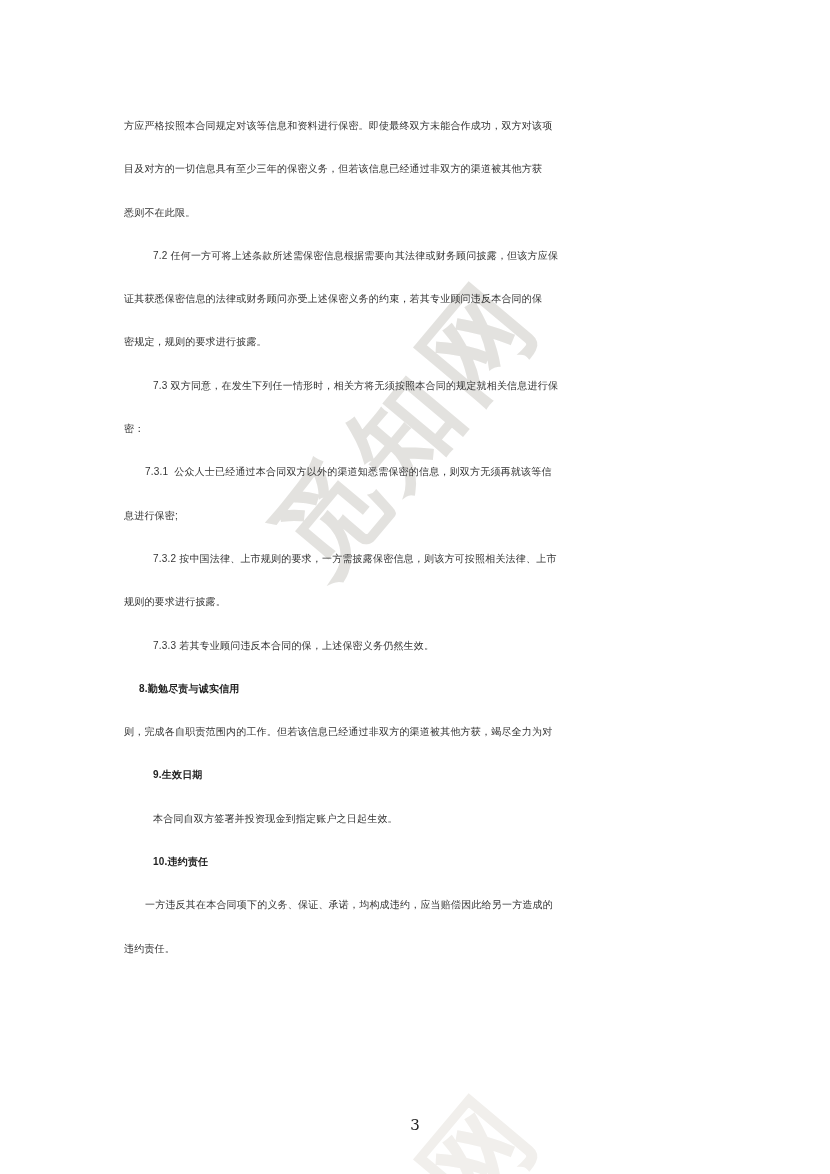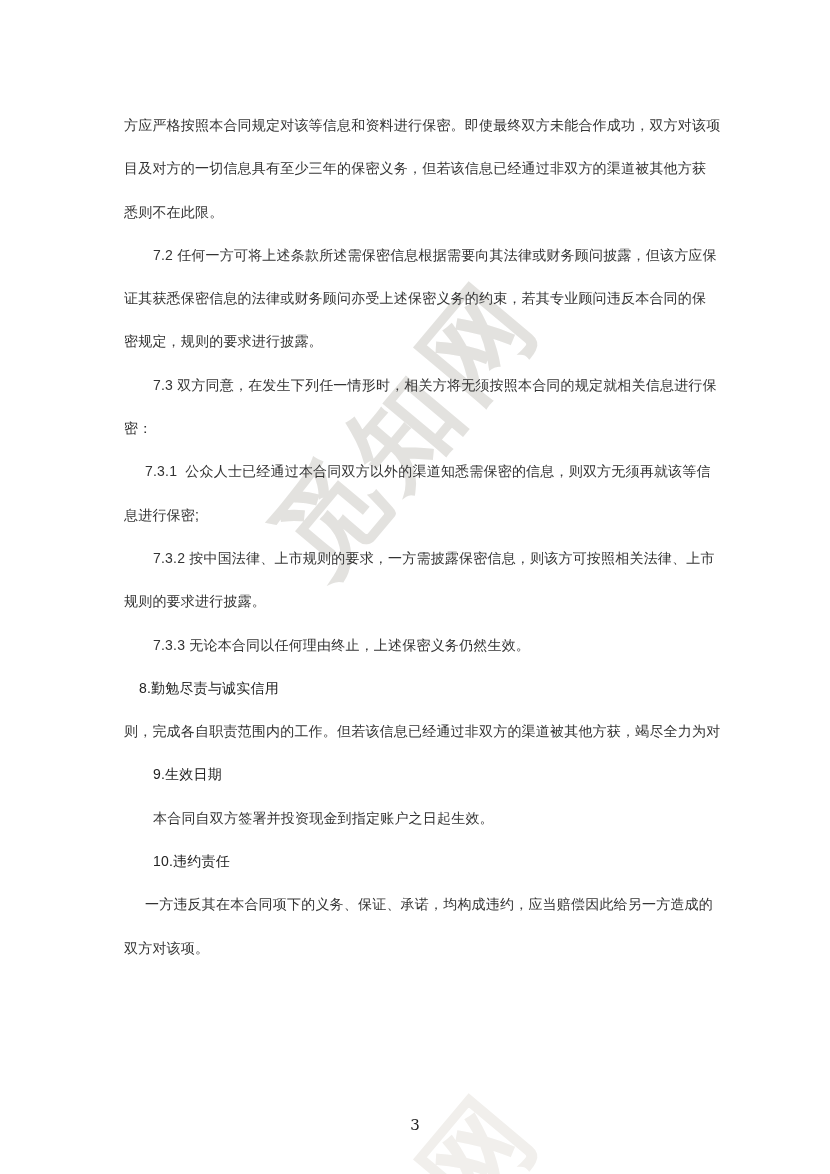--- a/index.html
+++ b/index.html
@@ -34,30 +34,30 @@
     left: 0;
     top: 104px;
     width: 830px;
     box-sizing: border-box;
     padding-left: 124px;
     padding-right: 90px;
     color: #333333;
     z-index: 1;
   }
   .line {
-    font-size: 14px;
+    font-size: 10px;
     line-height: 43.3px;
     height: 43.3px;
     white-space: pre;
     letter-spacing: 0.2px;
   }
   .ind-1 { padding-left: 15px; }
   .ind-2 { padding-left: 21px; }
   .ind-3 { padding-left: 29px; }
-  .bold { font-weight: normal; color: #222222; }
+  .bold { font-weight: bold; color: #222222; }
   .page-num {
     position: absolute;
     top: 1114px;
     left: 0;
     width: 830px;
     text-align: center;
     font-family: "DejaVu Serif", serif;
     font-size: 15px;
     line-height: 22px;
     color: #222222;
@@ -79,25 +79,25 @@
       <div class="line">悉则不在此限。</div>
       <div class="line ind-3">7.2 任何一方可将上述条款所述需保密信息根据需要向其法律或财务顾问披露，但该方应保</div>
       <div class="line">证其获悉保密信息的法律或财务顾问亦受上述保密义务的约束，若其专业顾问违反本合同的保</div>
       <div class="line">密规定，规则的要求进行披露。</div>
       <div class="line ind-3">7.3 双方同意，在发生下列任一情形时，相关方将无须按照本合同的规定就相关信息进行保</div>
       <div class="line">密：</div>
       <div class="line ind-2">7.3.1  公众人士已经通过本合同双方以外的渠道知悉需保密的信息，则双方无须再就该等信</div>
       <div class="line">息进行保密;</div>
       <div class="line ind-3">7.3.2 按中国法律、上市规则的要求，一方需披露保密信息，则该方可按照相关法律、上市</div>
       <div class="line">规则的要求进行披露。</div>
-      <div class="line ind-3">7.3.3 无论本合同以任何理由终止，上述保密义务仍然生效。</div>
+      <div class="line ind-3">7.3.3 若其专业顾问违反本合同的保，上述保密义务仍然生效。</div>
       <div class="line ind-1 bold">8.勤勉尽责与诚实信用</div>
       <div class="line">则，完成各自职责范围内的工作。但若该信息已经通过非双方的渠道被其他方获，竭尽全力为对</div>
       <div class="line ind-3 bold">9.生效日期</div>
       <div class="line ind-3">本合同自双方签署并投资现金到指定账户之日起生效。</div>
       <div class="line ind-3 bold">10.违约责任</div>
       <div class="line ind-2">一方违反其在本合同项下的义务、保证、承诺，均构成违约，应当赔偿因此给另一方造成的</div>
-      <div class="line">双方对该项。</div>
+      <div class="line">违约责任。</div>
     </div>
 
   <div class="page-num">3</div>
 
 </div>
 
 </body></html>

